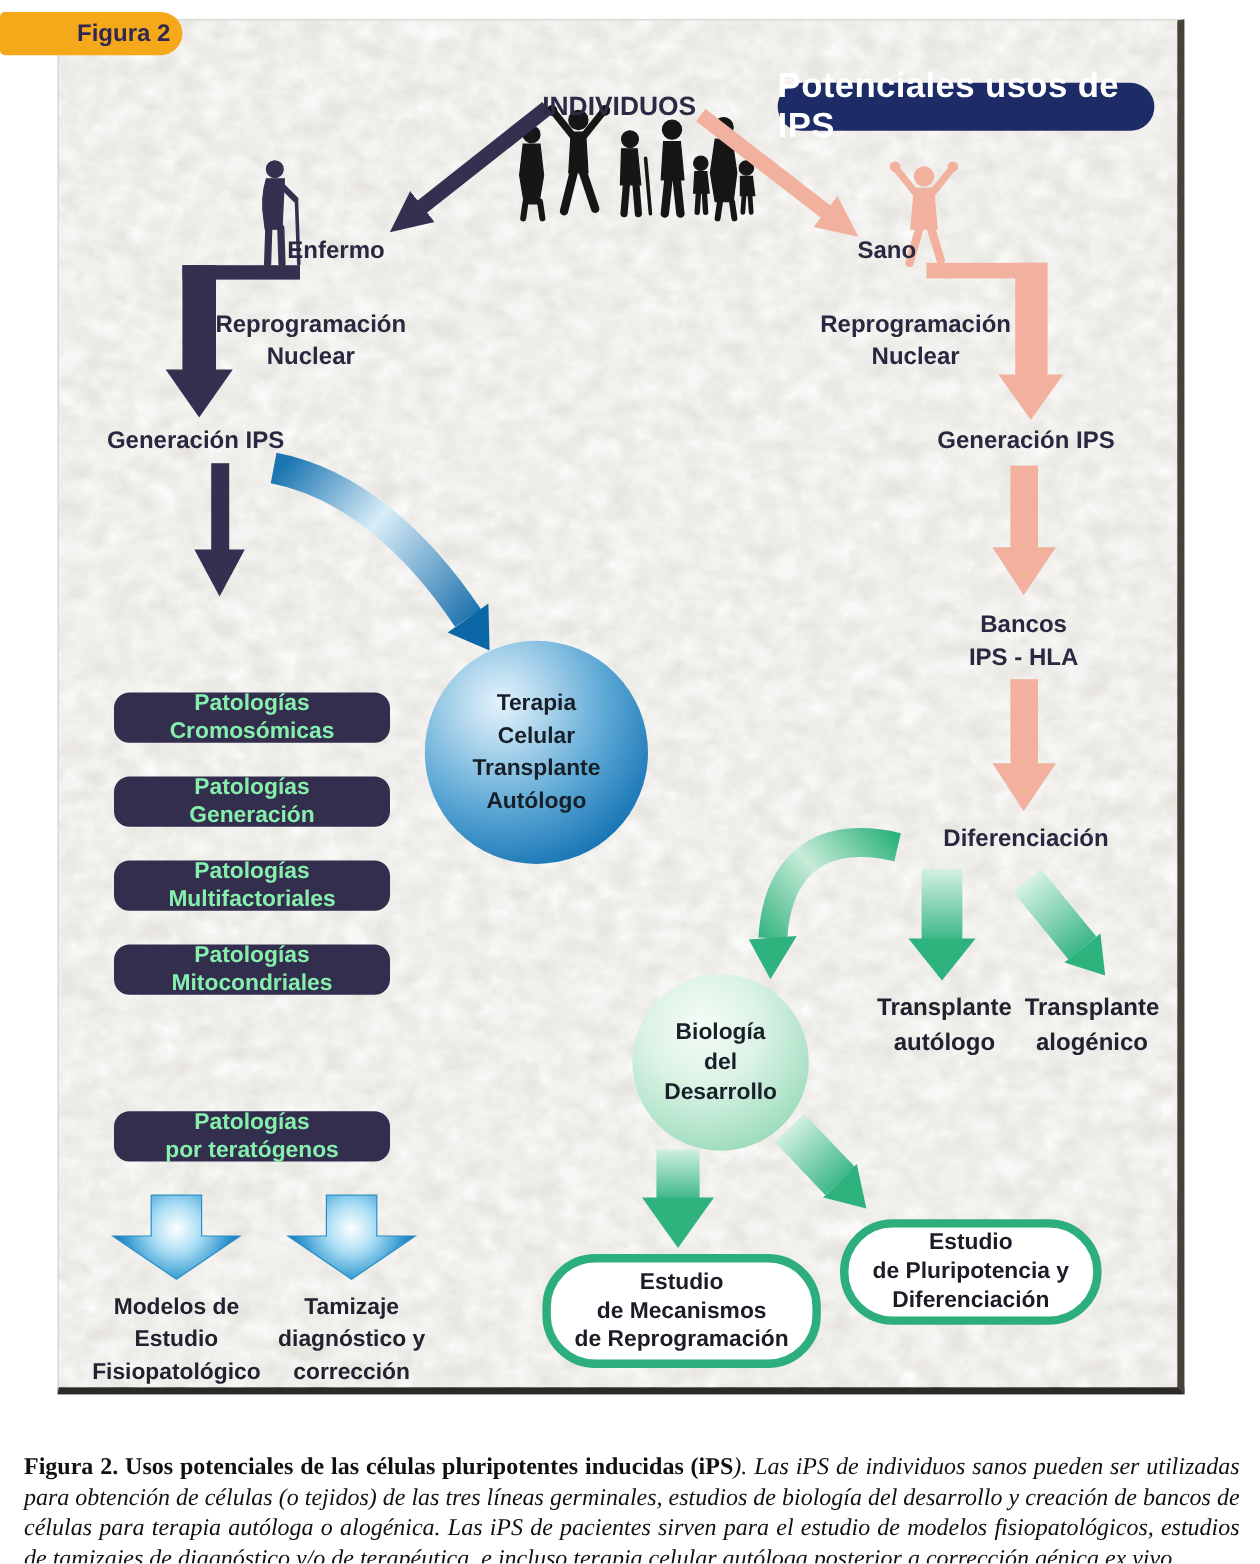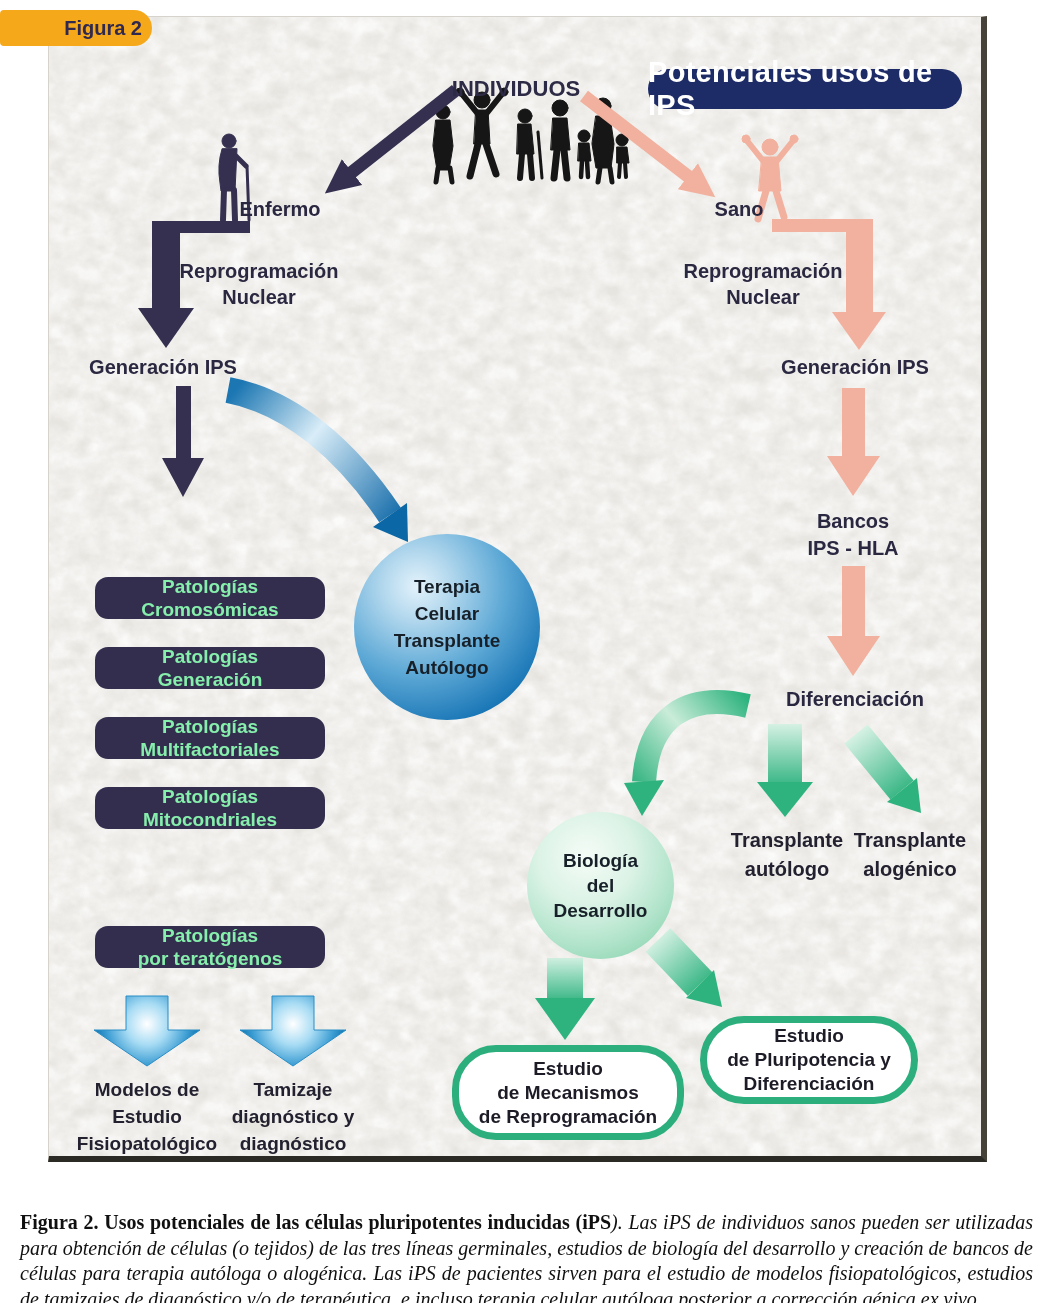--- a/index.html
+++ b/index.html
@@ -256,21 +256,21 @@
     </div>
 
   <div class="lbl" style="left:147px;top:1076px;font-size:19px;line-height:27px;color:#23212f;">
     <span>Modelos de</span>
     <span>Estudio</span>
     <span>Fisiopatológico</span>
     </div>
   <div class="lbl" style="left:293px;top:1076px;font-size:19px;line-height:27px;color:#23212f;">
     <span>Tamizaje</span>
     <span>diagnóstico y</span>
-    <span>diagnóstico</span>
+    <span>corrección</span>
     </div>
 
   <div class="circle c-blue">
     <span>Terapia</span>
     <span>Celular</span>
     <span>Transplante</span>
     <span>Autólogo</span>
     </div>
 
   <div class="lbl" style="left:763px;top:258px;font-size:20px;line-height:26px;">

